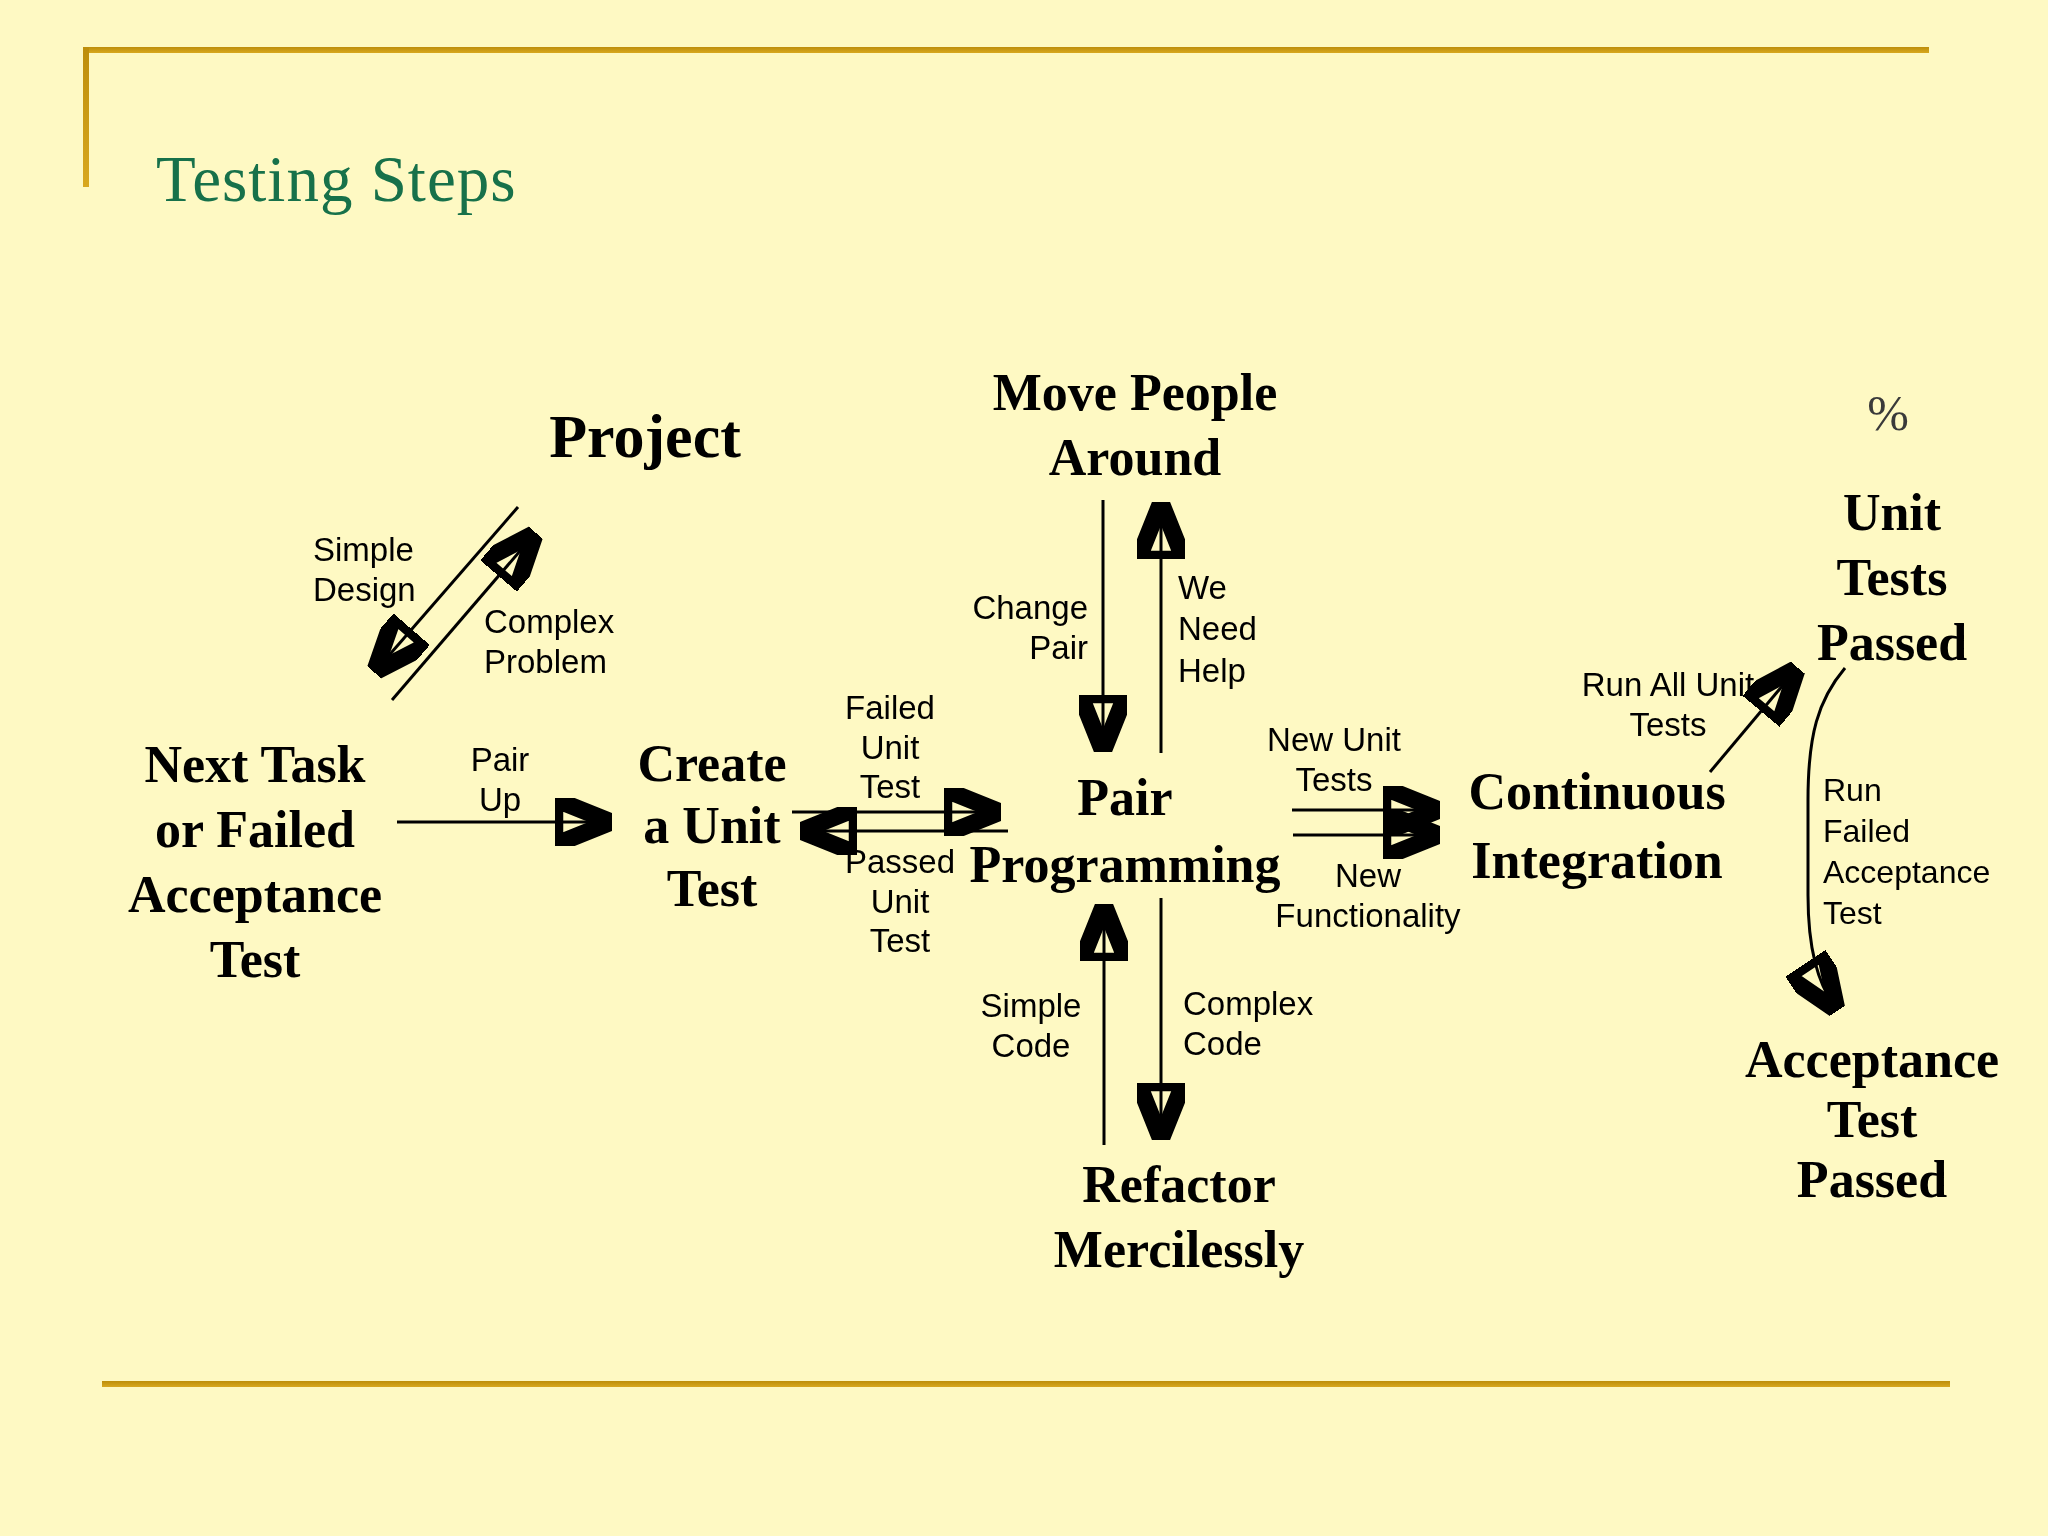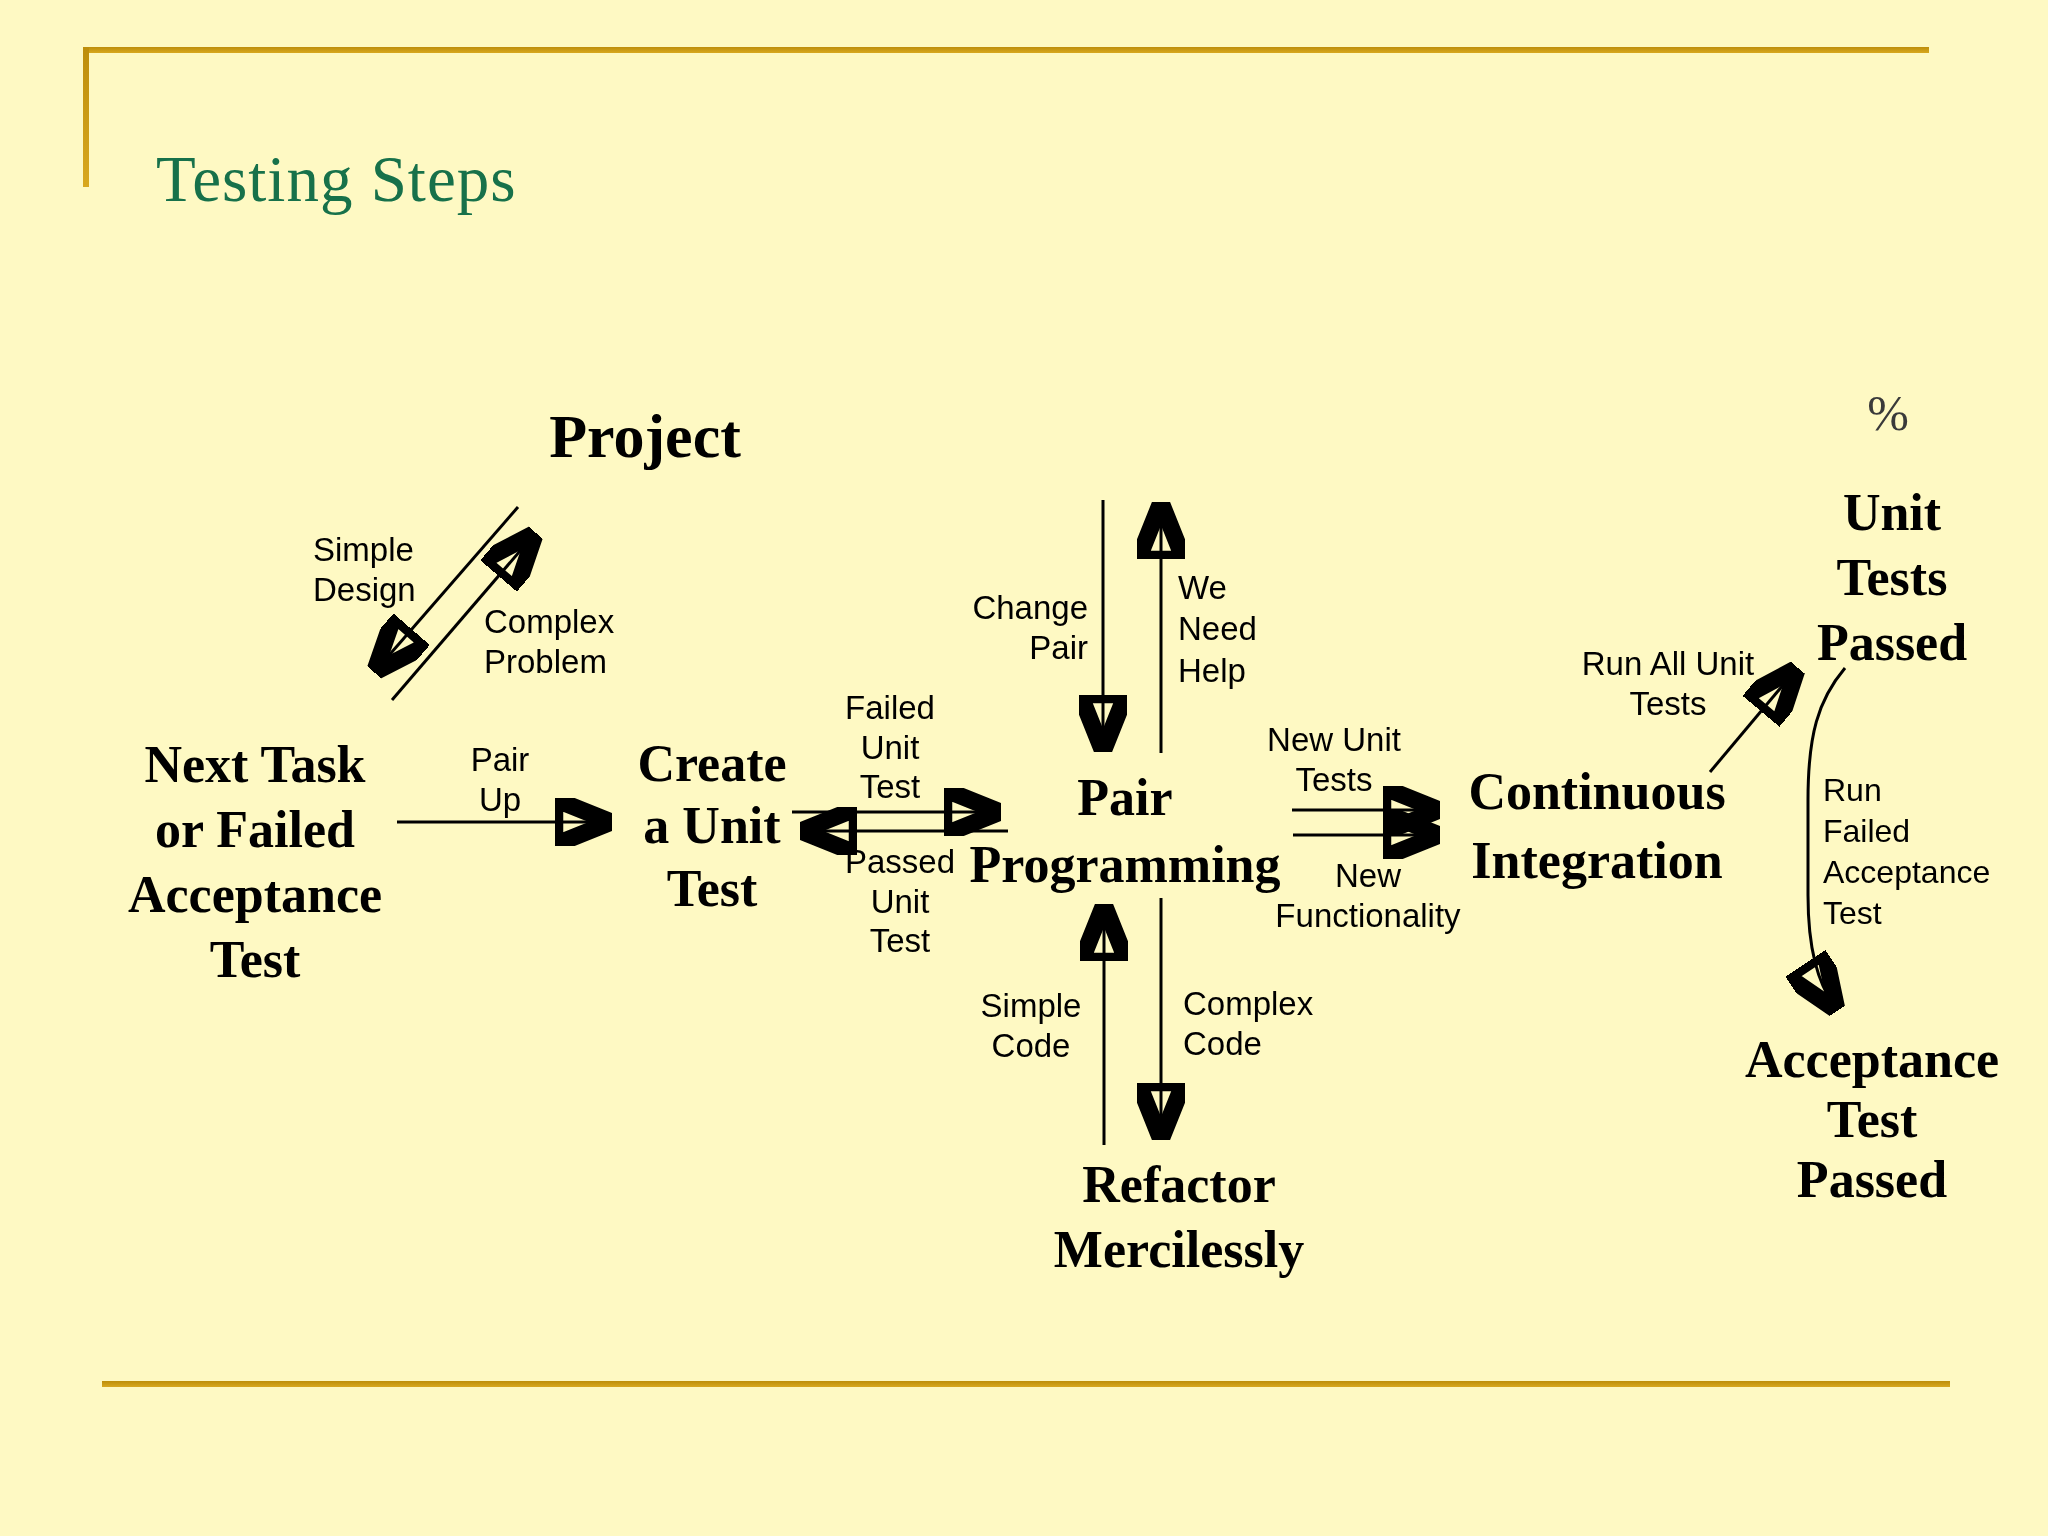--- a/index.html
+++ b/index.html
@@ -83,20 +83,22 @@
   <div class="node" style="left:645px; top:398px; font-size:62px;">Project</div>
   <div class="node" style="left:255px; top:732px;">Next Task
 or Failed
 Acceptance
 Test</div>
   <div class="node" style="left:712px; top:733px; line-height:1.2;">Create
 a Unit
 Test</div>
   <div class="node" style="left:1125px; top:765px; line-height:1.28;">Pair
 Programming</div>
+  <div class="node" style="left:1135px; top:360px;">Move People
+Around</div>
   <div class="node" style="left:1163px; top:1152px;margin-left:16px;">Refactor
 Mercilessly</div>
   <div class="node" style="left:1597px; top:758px; line-height:1.32;">Continuous
 Integration</div>
   <div class="node" style="left:1888px; top:382px; font-size:50px; font-weight:400; color:#3a3a3a;">%</div>
   <div class="node" style="left:1892px; top:480px;">Unit
 Tests
 Passed</div>
   <div class="node" style="left:1872px; top:1030px; line-height:1.15;">Acceptance
 Test
@@ -120,20 +122,20 @@
 Need
 Help</div>
   <div class="elabel center" style="left:1334px; top:720px;">New Unit
 Tests</div>
   <div class="elabel center" style="left:1368px; top:856px;">New
 Functionality</div>
   <div class="elabel center" style="left:1031px; top:986px;">Simple
 Code</div>
   <div class="elabel" style="left:1183px; top:984px;">Complex
 Code</div>
-  <div class="elabel center" style="left:1668px; top:644px;">Run All Unit
+  <div class="elabel center" style="left:1668px; top:665px;">Run All Unit
 Tests</div>
   <div class="elabel" style="left:1823px; top:770px; font-size:32px; line-height:1.28;">Run
 Failed
 Acceptance
 Test</div>
 
 </div>
 
 </body></html>

